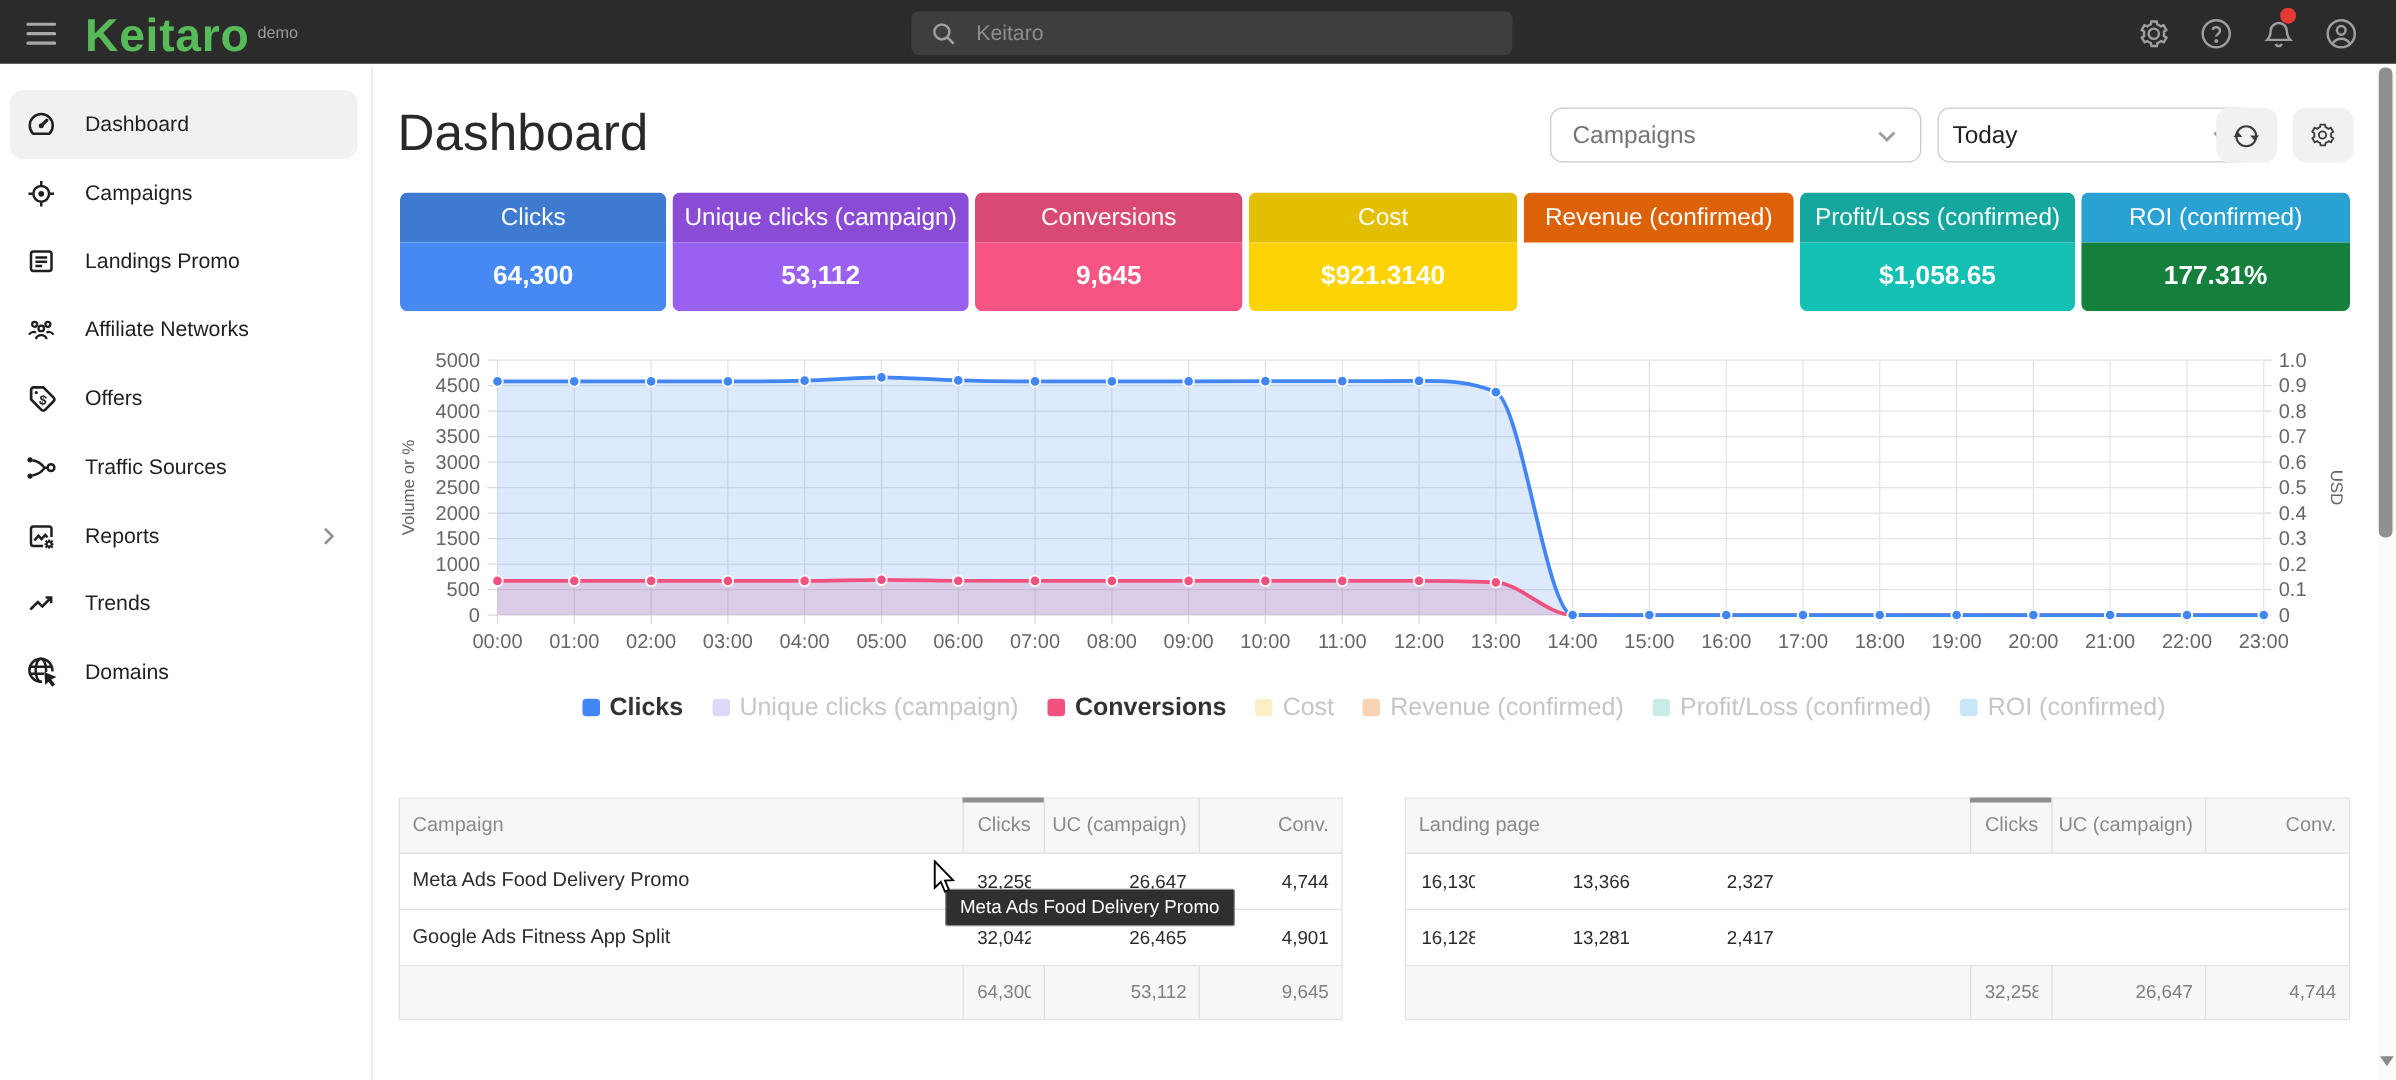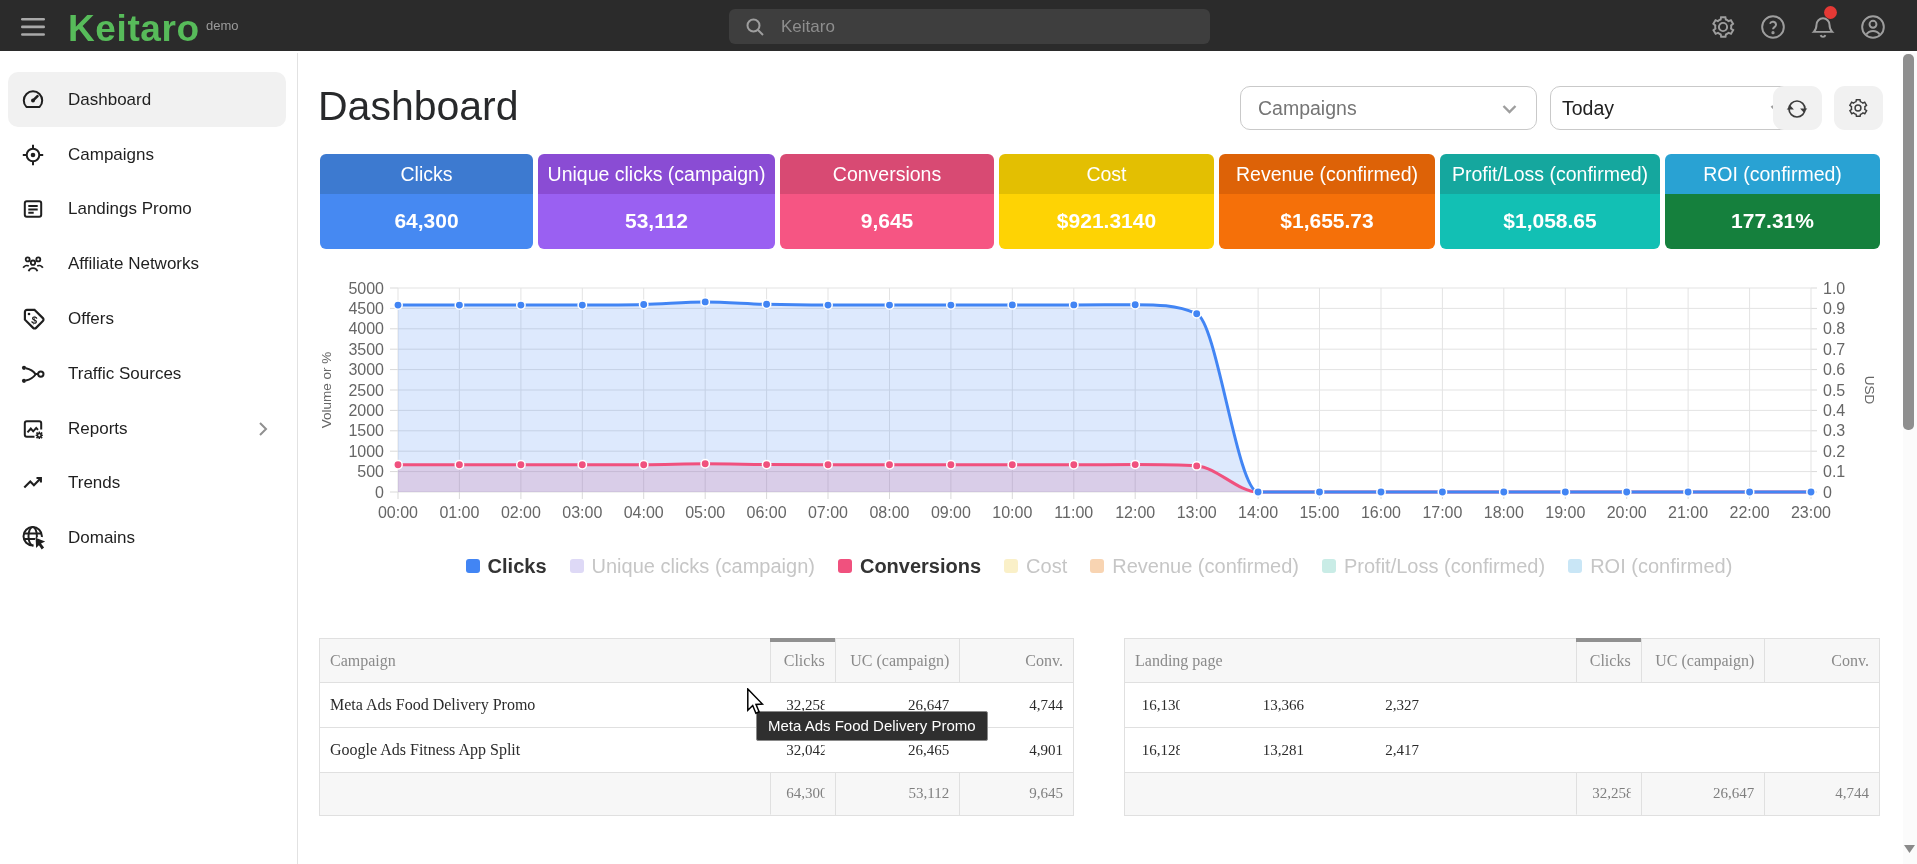--- a/index.html
+++ b/index.html
@@ -42,21 +42,21 @@
 .li.on { color:#333; font-weight:bold; }
 .li.off { color:#c6c6c6; }
 
 .tbl { position:absolute; top:638px; border:1px solid #e0e0e0; background:#fff; font-size:16px; }
 .trow { display:flex; border-bottom:1px solid #e0e0e0; }
 .trow:last-child { border-bottom:none; }
 .thead { height:44px; background:#f7f7f7; color:#8a8a8a; font-size:16px; }
 .tbody .cn, .tbody .cclip, .tfoot .cn, .tfoot .cclip { font-size:15px;text-align:center; }
 .tbody { height:45px; color:#2b2b2b; }
 .tfoot { height:41.5px; background:#f7f7f7; color:#7f7f7f; border-bottom:none; }
-.c { display:flex; align-items:center;font-family:Liberation Serif, serif; }
+.c { display:flex; align-items:center; }
 .c1 { padding-left:10px; }
 .cn { justify-content:flex-end; padding-right:10px; }
 .thead .c, .tfoot .c { border-left:1px solid #e0e0e0; }
 .thead .c1, .tfoot .c1 { border-left:none; }
 .cclip { justify-content:flex-end; padding-right:7px; clip-path:inset(0 10px 0 0); }
 .sortbar { position:absolute; top:-1px; height:4px; background:#909090; }
 
 #tooltip { position:absolute; left:756px; top:711px; height:30px; line-height:28px;
   background:#2f2f2f; border:1px solid #8a8a8a; color:#fff; font-size:15px;
   padding:0 11px; border-radius:2px; }
@@ -238,21 +238,20 @@
   <div class="card" style="width:214px;flex:0 0 214px">
       <div class="hd" style="background:#d84a73">Conversions</div>
       <div class="vl" style="background:#f65583">9,645</div>
     </div>
   <div class="card" style="width:215px;flex:0 0 215px">
       <div class="hd" style="background:#e3bf02">Cost</div>
       <div class="vl" style="background:#fed304">$921.3140</div>
     </div>
   <div class="card" style="width:216px;flex:0 0 216px">
       <div class="hd" style="background:#dd6207">Revenue (confirmed)</div>
-      <div class="vl" style="background:#f57009">$1,655.73</div>
     </div>
   <div class="card" style="width:220px;flex:0 0 220px">
       <div class="hd" style="background:#15a79e">Profit/Loss (confirmed)</div>
       <div class="vl" style="background:#12c0b4">$1,058.65</div>
     </div>
   <div class="card" style="width:215px;flex:0 0 215px">
       <div class="hd" style="background:#29a2d3">ROI (confirmed)</div>
       <div class="vl" style="background:#15803d">177.31%</div>
     </div>
 </div>

